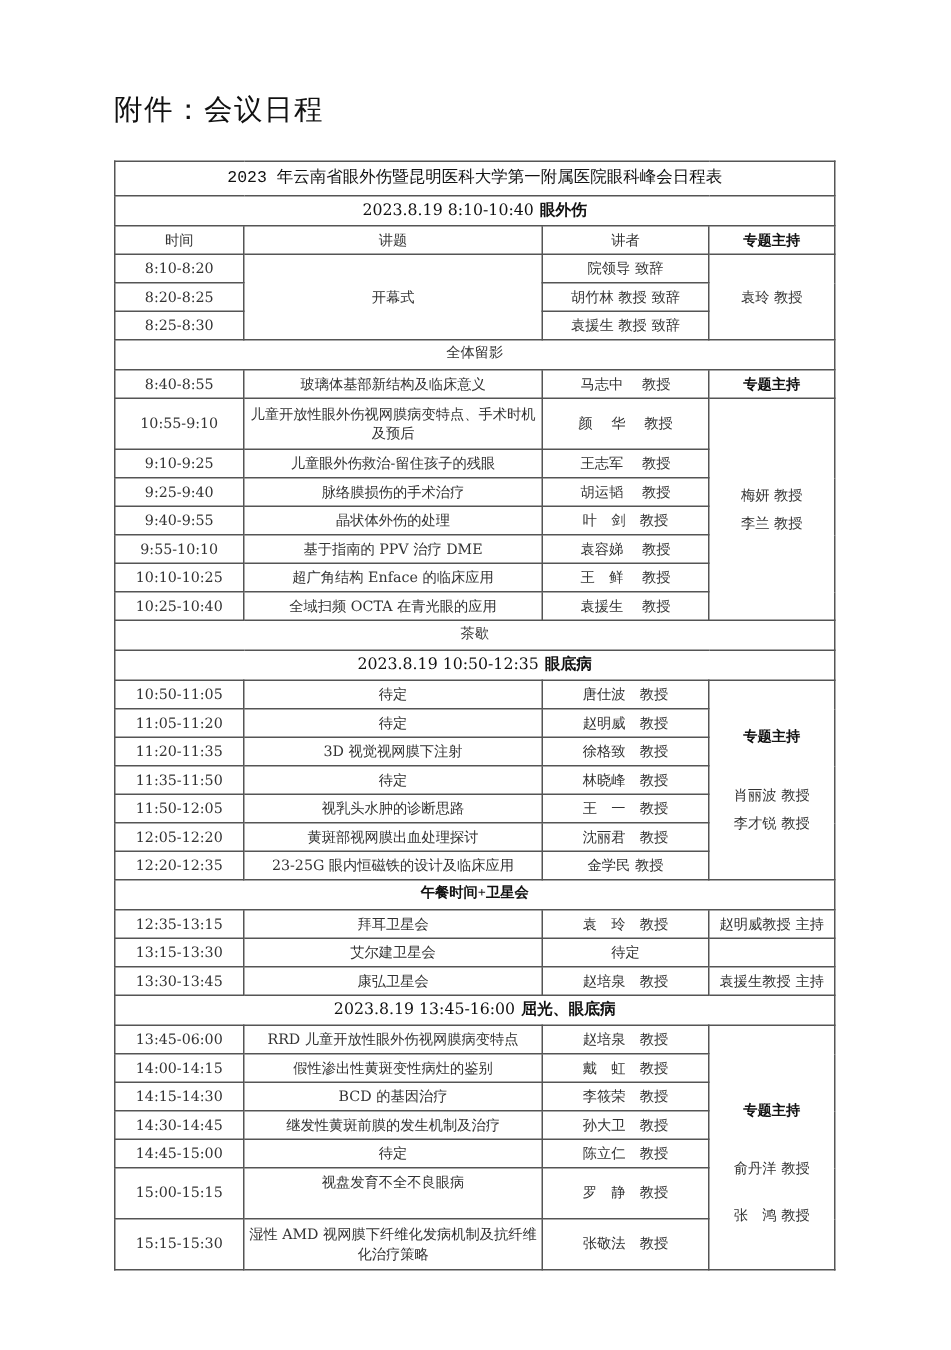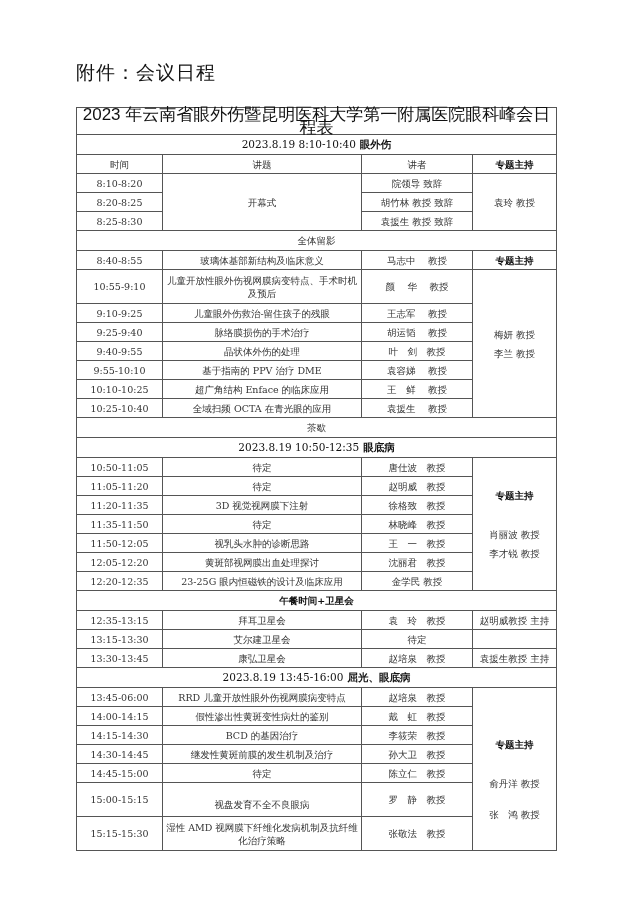--- a/index.html
+++ b/index.html
@@ -4,26 +4,26 @@
 <style>
   html, body { margin: 0; padding: 0; background: #ffffff; }
   body { width: 634px; height: 900px; position: relative; overflow: hidden;
          font-family: "DejaVu Serif", "Liberation Serif", serif; color: #2a2a2a; }
   .doc-heading { position: absolute; left: 76px; top: 60px; font-size: 19px;
                  font-family: "DejaVu Sans", "Liberation Sans", sans-serif; color: #111; letter-spacing: 1px; }
   table.schedule { position: absolute; left: 76px; top: 107px; width: 480px;
                    border-collapse: collapse; table-layout: fixed; font-size: 9.5px; }
   table.schedule td { border: 1px solid #555; text-align: center; vertical-align: middle;
                       padding: 0 3px; height: 18px; line-height: 13px; color: #333; }
-  .title-cell { height: 22px !important; font-family: Liberation Sans, sans-serif;
-                font-size: 17px; color: #111 !important; }
+  .title-cell { height: 22px !important; font-family: Liberation Mono, monospace;
+                font-size: 11px; color: #111 !important; }
   .section-cell { height: 19px !important; font-size: 10.5px; color: #111 !important; }
   .section-cell .cat { font-family: Liberation Mono, monospace; font-weight: bold; margin-left: 4px; }
   .bold-cell { font-family: "DejaVu Sans", "Liberation Sans", sans-serif; font-weight: bold; color: #111 !important; }
-  .break-cell { height: 19px !important; }
+  .break-cell { height: 19px !important; font-family: Liberation Serif, serif; }
   .tall { height: 33px !important; }
   .host-block div { margin: 6px 0; }
   .host-block .host-title { font-family: "DejaVu Sans", "Liberation Sans", sans-serif; font-weight: bold; color: #111; }
   .host-name { color: #333; }
 </style>
 </head>
 <body>
 
 <div class="doc-heading">附件：会议日程</div>
 
@@ -218,21 +218,21 @@
       <td>继发性黄斑前膜的发生机制及治疗</td>
       <td>孙大卫　教授</td>
     </tr>
     <tr>
       <td>14:45-15:00</td>
       <td>待定</td>
       <td>陈立仁　教授</td>
     </tr>
     <tr>
       <td style="height:33px">15:00-15:15</td>
-      <td style="vertical-align:top; padding-top:15px">视盘发育不全不良眼病</td>
+      <td style="vertical-align:top; padding-top:3px">视盘发育不全不良眼病</td>
       <td>罗　静　教授</td>
     </tr>
     <tr>
       <td style="height:33px">15:15-15:30</td>
       <td>湿性 AMD 视网膜下纤维化发病机制及抗纤维化治疗策略</td>
       <td>张敬法　教授</td>
     </tr>
   </tbody>
 </table>
 

